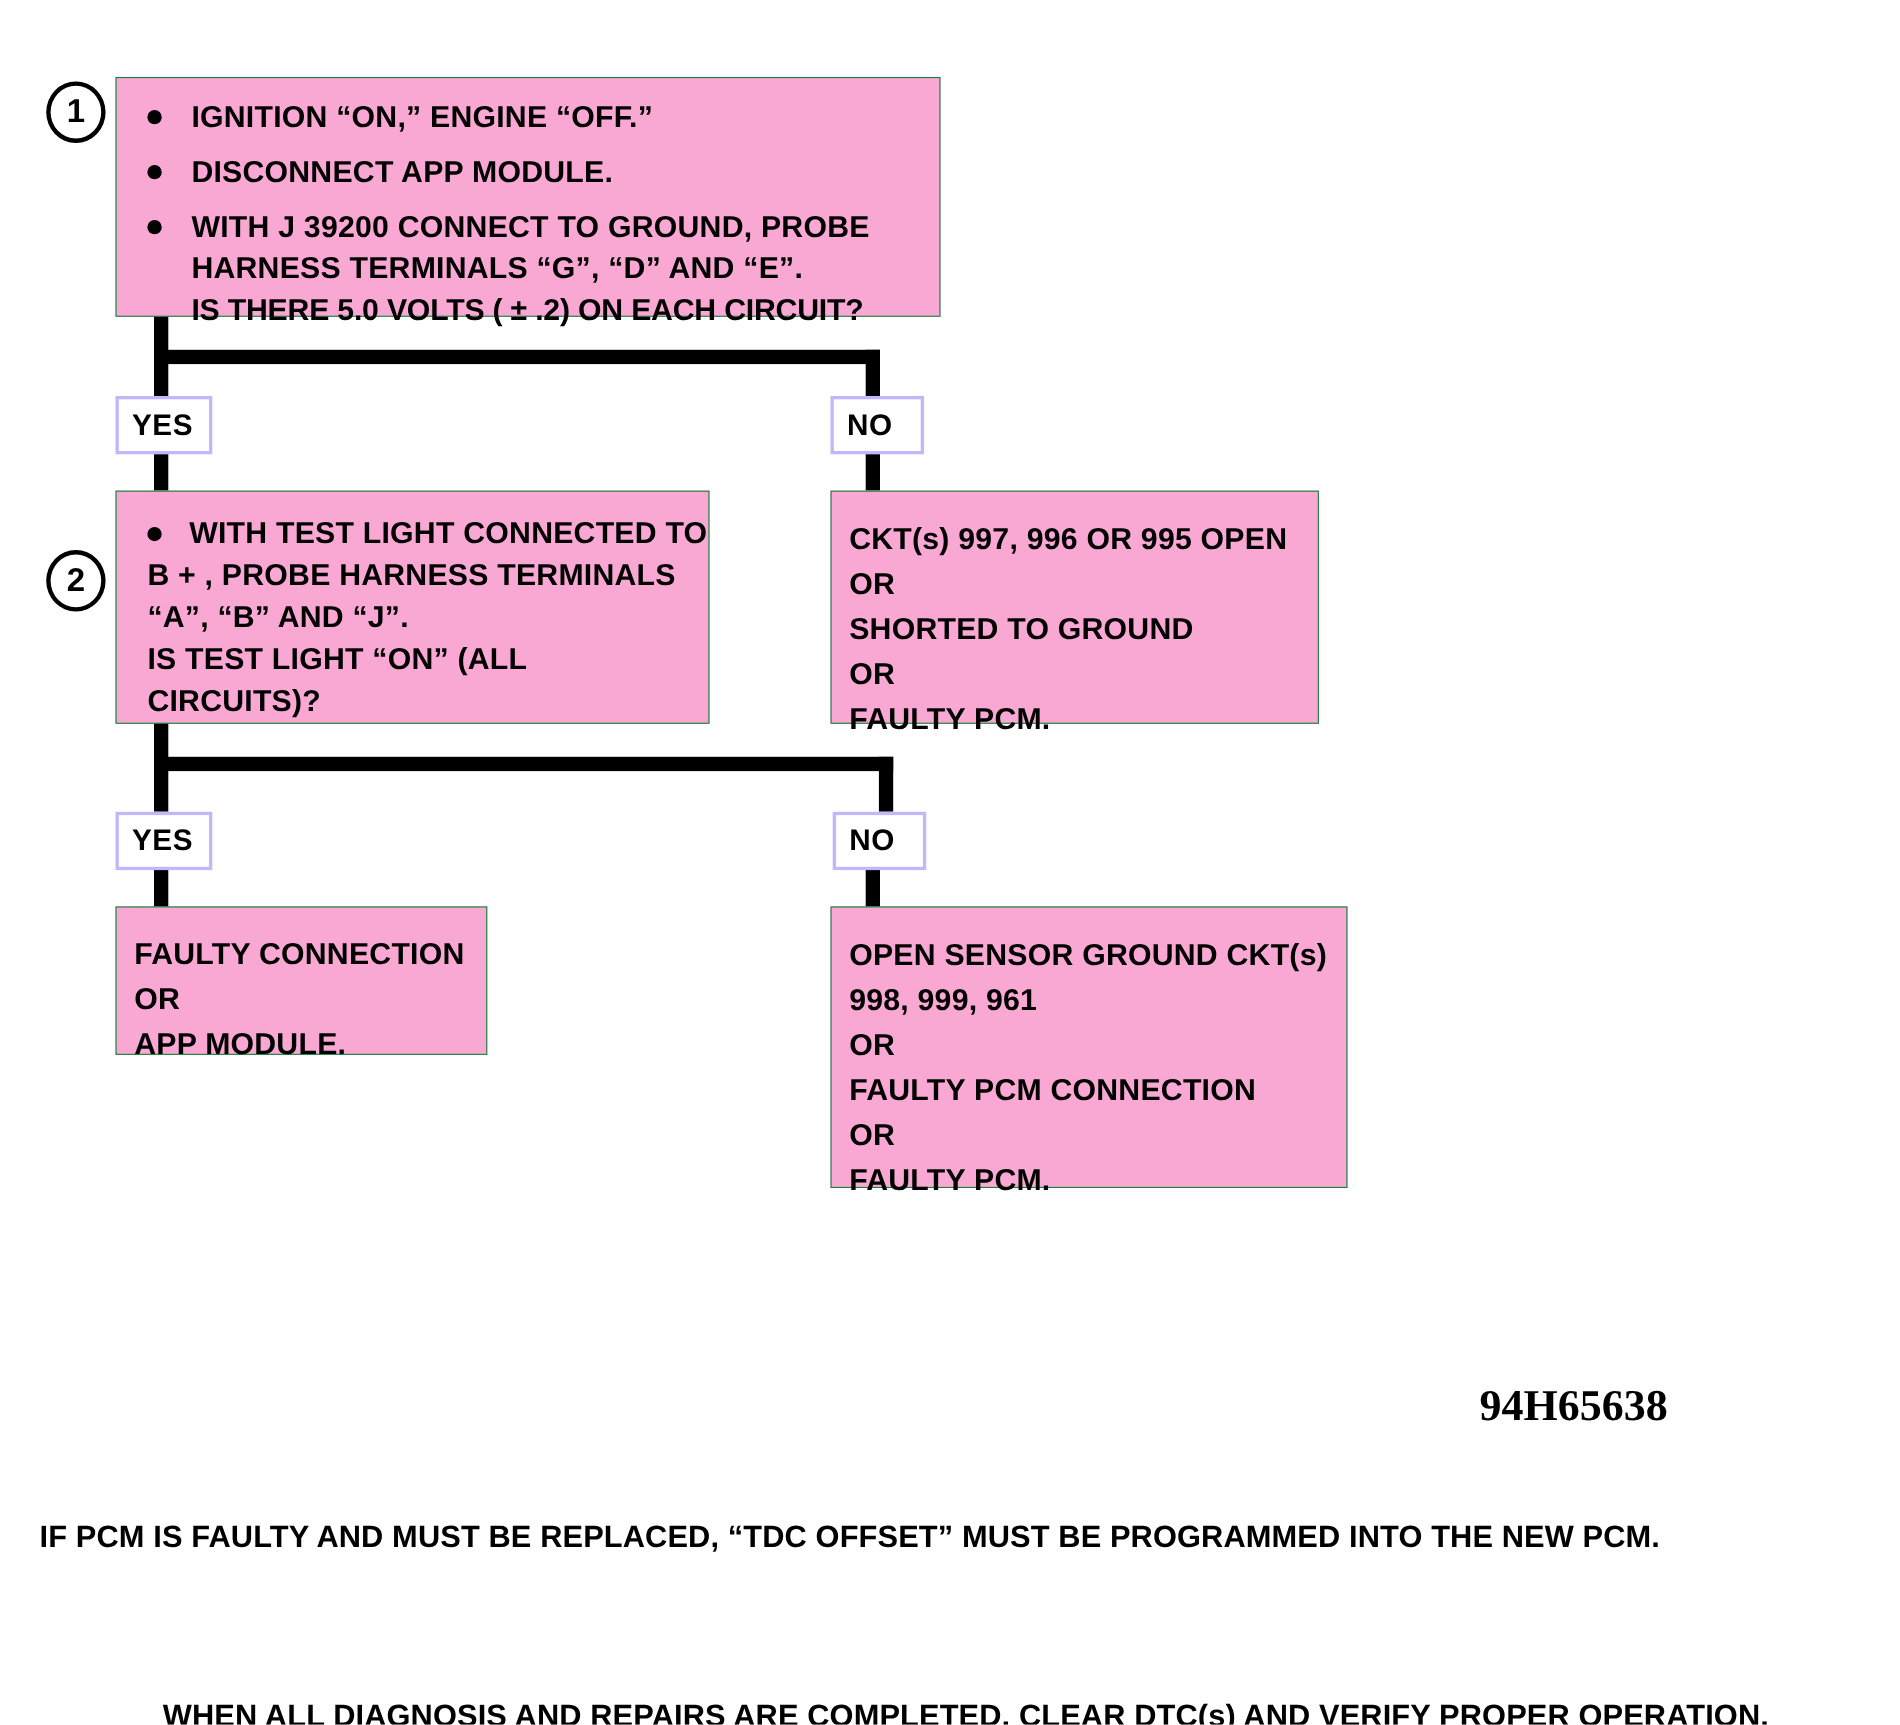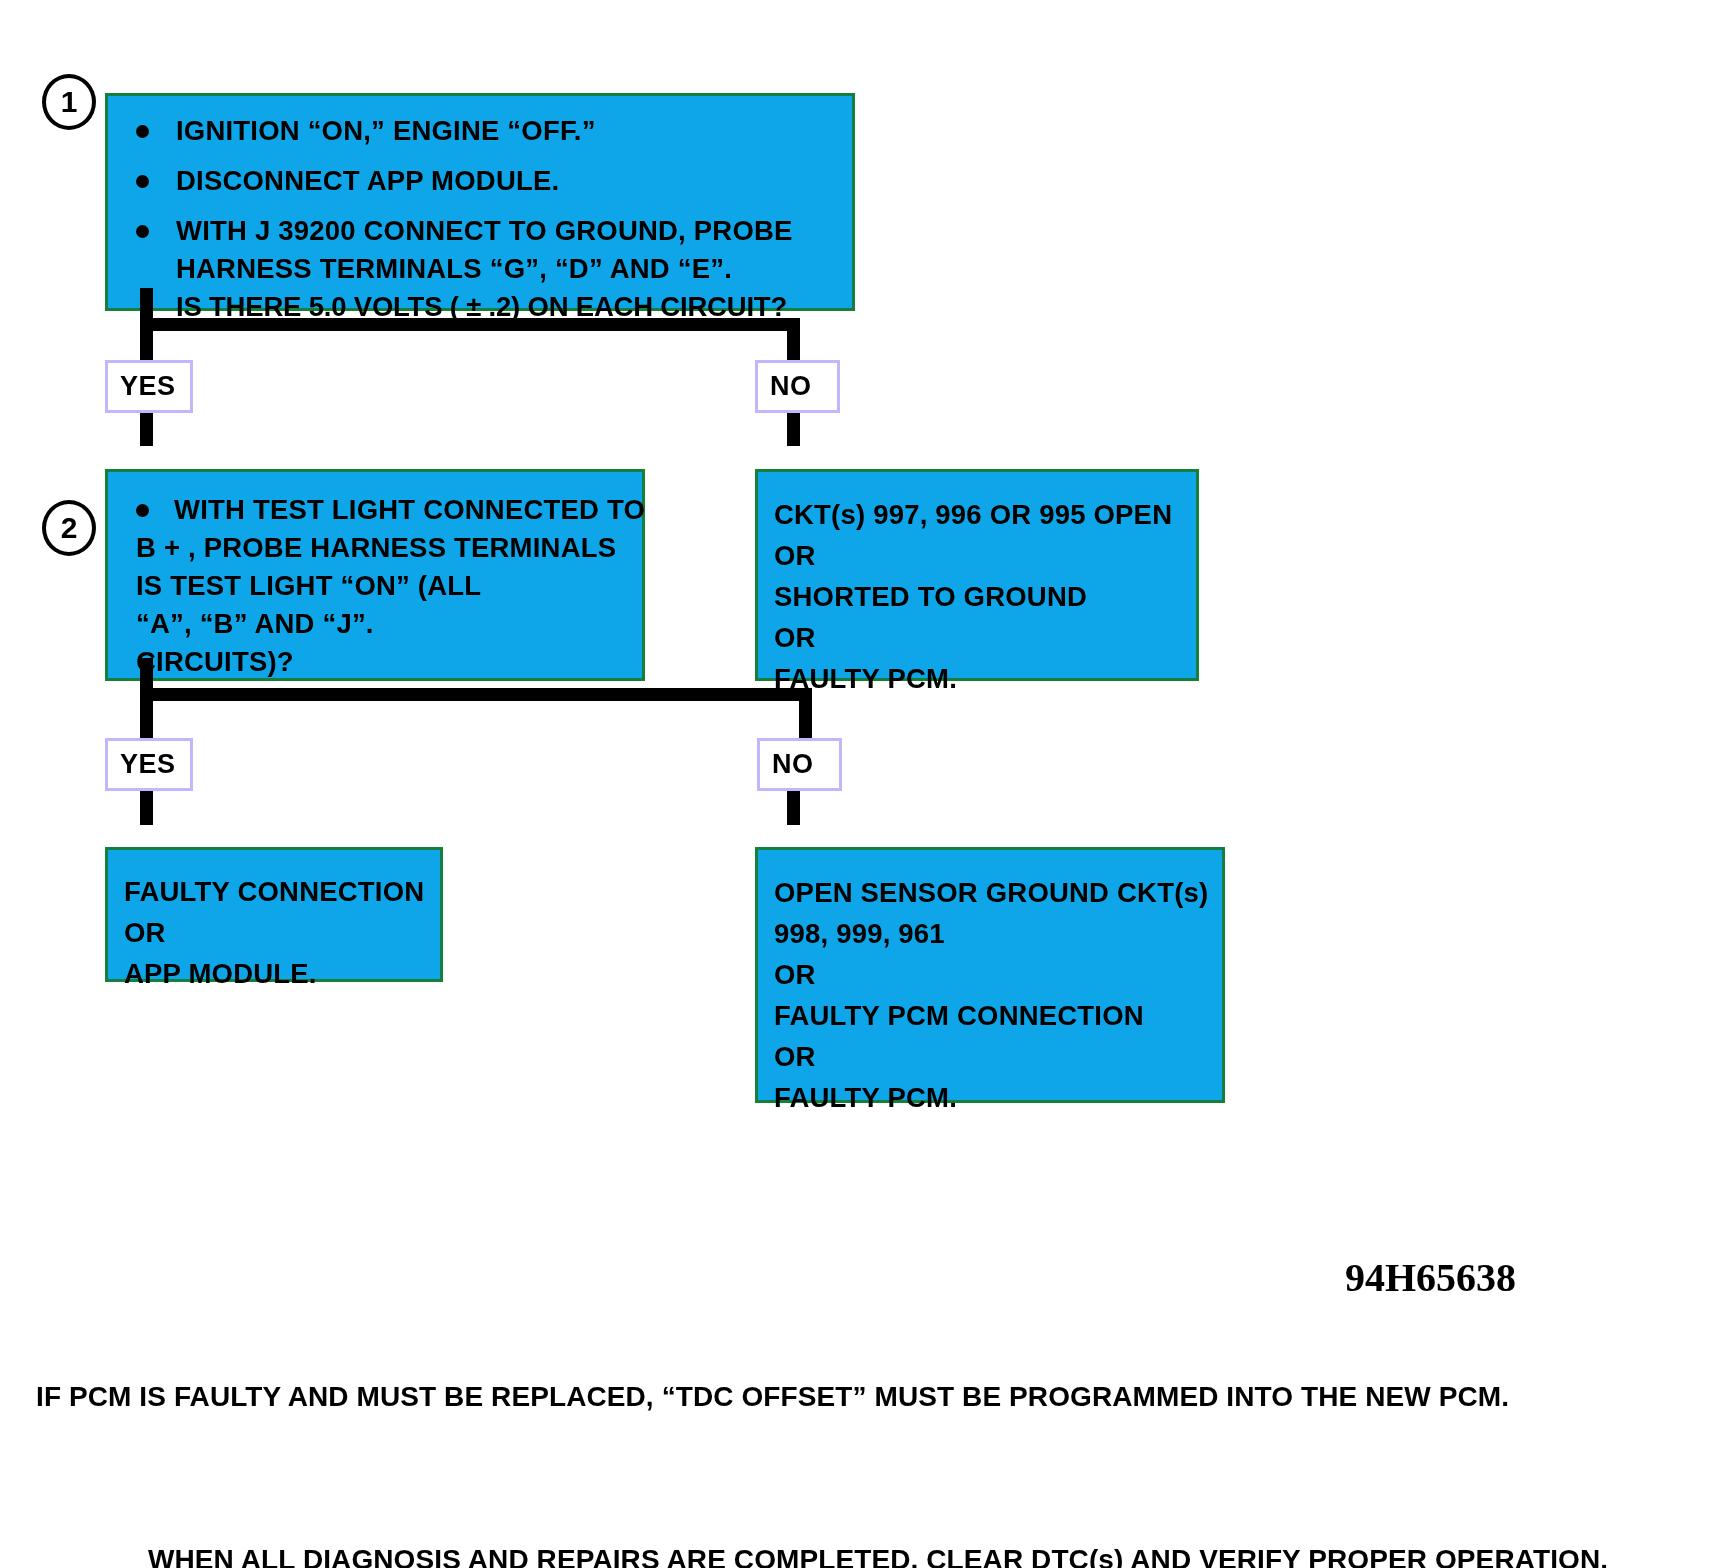--- a/index.html
+++ b/index.html
@@ -29,24 +29,23 @@
     justify-content: center;
     font-size: 30px;
     font-weight: 600;
     line-height: 1;
     letter-spacing: 0px;
   }
 
   
   .box {
     position: absolute;
-    border: 3px solid #15803d;
+    border: 1px solid #15803d;
     box-sizing: border-box;
-    background: #0ea5e9;
-    margin-top: 23px;
+    background: #f9a8d4;
   }
   .box-inner {
     padding: 16px 14px 10px 14px;
   }
 
   
   ul.bullets {
     list-style: none;
     margin: 0;
     padding: 0;
@@ -167,22 +166,22 @@
     <span>2</span>
   </div>
 
   <div class="box" style="left:105px; top:446px; width:540px; height:212px;">
     <div class="box-inner" style="padding-top:19px;">
       <ul class="bullets">
         <li style="padding-left:52px;">
           <span class="dot"></span>
           <span class="line">WITH TEST LIGHT CONNECTED TO</span>
           <span class="line" style="margin-left:-38px;">B + , PROBE HARNESS TERMINALS</span>
+          <span class="line" style="margin-left:-38px;">“A”, “B” AND “J”.</span>
           <span class="line" style="margin-left:-38px;">IS TEST LIGHT “ON” (ALL</span>
-          <span class="line" style="margin-left:-38px;">“A”, “B” AND “J”.</span>
           <span class="line" style="margin-left:-38px;">CIRCUITS)?</span>
         </li>
       </ul>
     </div>
   </div>
 
   <div class="box" style="left:755px; top:446px; width:444px; height:212px;">
     <div class="box-inner result-lines" style="padding:22px 14px 10px 16px;">
       <span class="line">CKT(s) 997, 996 OR 995 OPEN</span>
       <span class="line">OR</span>

